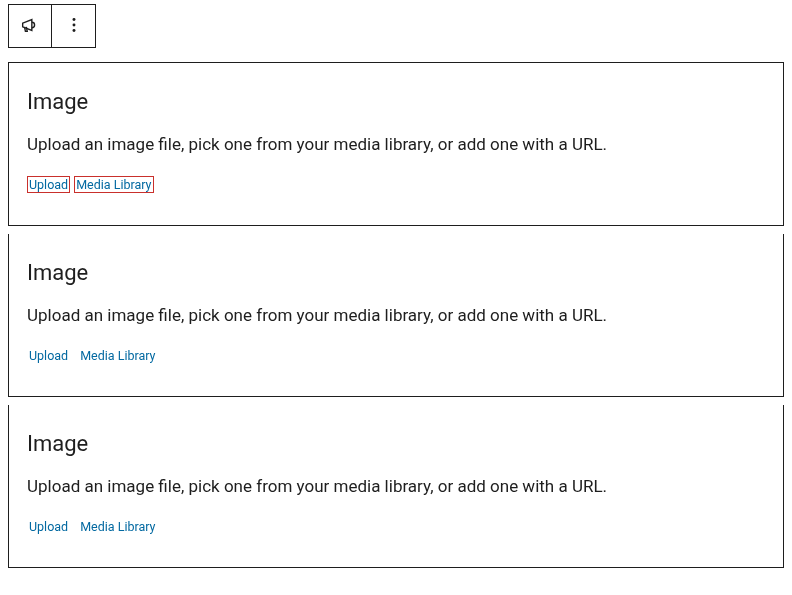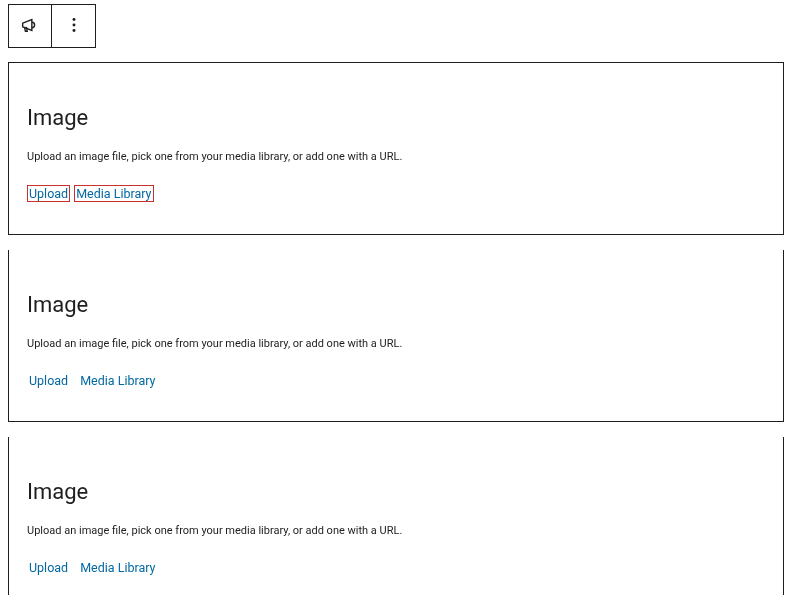--- a/index.html
+++ b/index.html
@@ -29,34 +29,34 @@
     }
     .toolbar-btn svg {
       width: 22px;
       height: 22px;
     }
     .blocks {
       margin: 14px 8px 0 8px;
     }
     .block {
       border: 1px solid #1e1e1e;
-      padding: 42px 18px 32px 18px;
-      margin-bottom: 15px;
+      padding: 26px 18px 32px 18px;
+      margin-bottom: 8px;
     }
     .block + .block {
       border-top: none;
     }
     .block-title {
       font-size: 22px;
       font-weight: 400;
       color: #1e1e1e;
       margin-bottom: 20px;
     }
     .block-desc {
-      font-size: 11px;
+      font-size: 17px;
       color: #1e1e1e;
       margin-bottom: 22px;
     }
     .block-actions {
       display: flex;
       gap: 4px;
     }
     .action-link {
       font-size: 12.5px;
       color: #0369a1;

